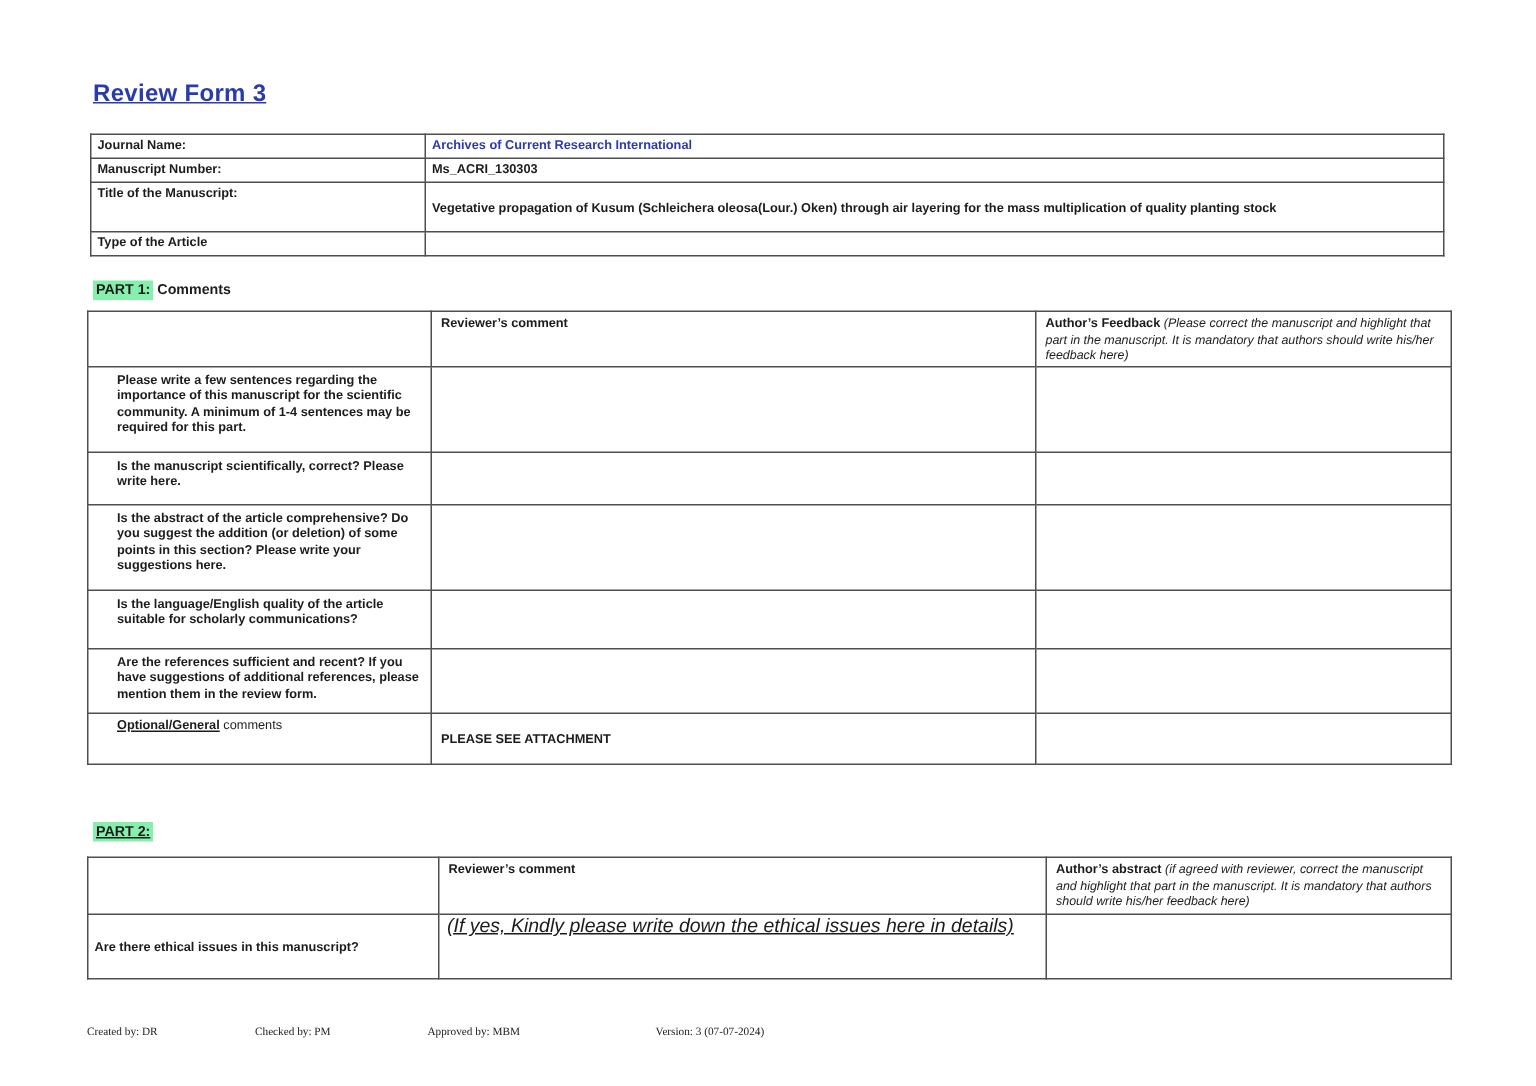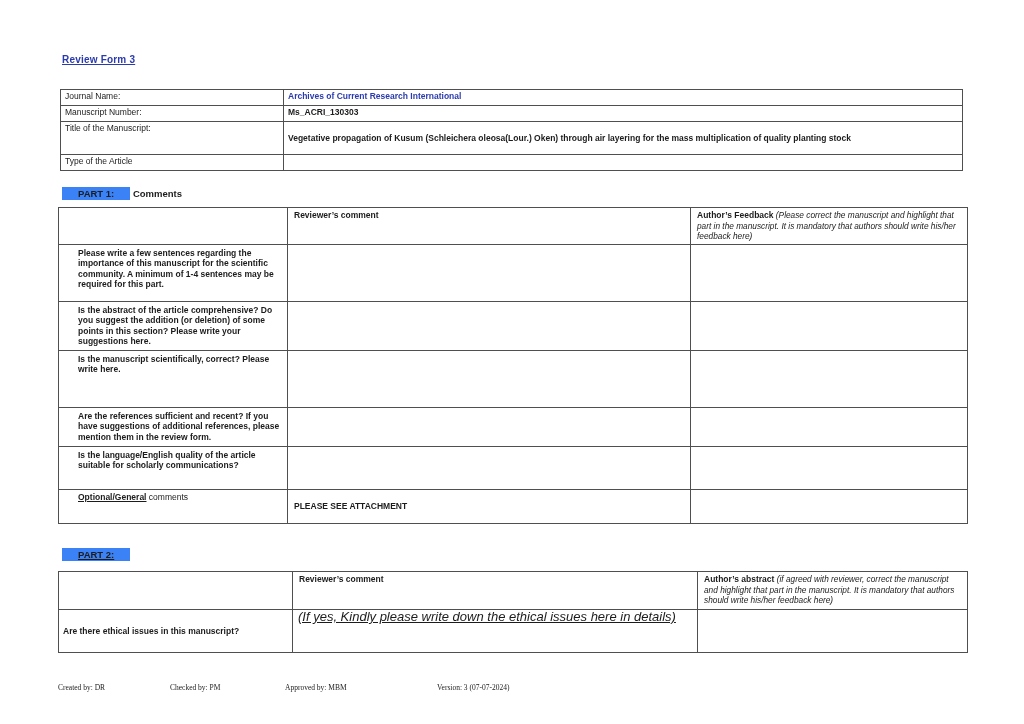--- a/index.html
+++ b/index.html
@@ -2,43 +2,43 @@
 <html><head>
 <meta charset="utf-8">
 <style>
   html,body{margin:0;padding:0;}
   body{
     width:1024px;height:724px;position:relative;background:#ffffff;
     font-family:"Liberation Sans", sans-serif;color:#1c1c1c;overflow:hidden;
   }
   .abs{position:absolute;}
   #page-title{
-    left:62px;top:54px;font-size:10px;font-weight:bold;text-decoration:underline;
+    left:62px;top:54px;font-size:16px;font-weight:bold;text-decoration:underline;
     color:#2a3bae;letter-spacing:.2px;
   }
   table{border-collapse:collapse;table-layout:fixed;}
   td{
     border:1px solid #4f4f4f;vertical-align:top;padding:1px 4px;
     font-size:8.5px;line-height:10.5px;overflow:hidden;
   }
   
   #info-table{left:60px;top:89px;}
-  #info-table td.lbl{font-weight:normal;}
+  #info-table td.lbl{font-weight:bold;}
   #info-table td.val{font-weight:bold;}
   #info-table tr:nth-child(1) td{height:13px;}
   #info-table tr:nth-child(2) td{height:13px;}
   #info-table tr:nth-child(3) td{height:30px;margin-left:38px;}
   #info-table tr:nth-child(4) td{height:13px;}
   #info-table td.val-mid{vertical-align:middle;font-weight:bold;}
   .blue{color:#2a3bae;}
   
   .sec-head{font-size:9.5px;font-weight:bold;}
   #part1-heading{left:62px;top:188px;}
   #part2-heading{left:62px;top:549px;}
-  .hl{background:#3b82f6;padding:1px 16px;}
+  .hl{background:#86efac;padding:1px 2px;}
   .u{text-decoration:underline;}
   
   #part1-table{left:58px;top:207px;}
   #part1-table tr:nth-child(1) td{height:31px;}
   #part1-table tr:nth-child(2) td{height:50px;}
   #part1-table tr:nth-child(3) td{height:28px;}
   #part1-table tr:nth-child(4) td{height:50px;}
   #part1-table tr:nth-child(5) td{height:32px;}
   #part1-table tr:nth-child(6) td{height:36px;}
   #part1-table tr:nth-child(7) td{height:29px;}
@@ -110,36 +110,36 @@
     <td></td>
     <td class="colhead">Reviewer’s comment</td>
     <td class="colhead"><span>Author’s Feedback</span><span class="note"> (Please correct the manuscript and highlight that part in the manuscript. It is mandatory that authors should write his/her feedback here)</span></td>
   </tr>
   <tr>
     <td class="q">Please write a few sentences regarding the importance of this manuscript for the scientific community. A minimum of 1-4 sentences may be required for this part.</td>
     <td></td>
     <td></td>
   </tr>
   <tr>
+    <td class="q">Is the manuscript scientifically, correct? Please write here.</td>
+    <td></td>
+    <td></td>
+  </tr>
+  <tr>
     <td class="q">Is the abstract of the article comprehensive? Do you suggest the addition (or deletion) of some points in this section? Please write your suggestions here.</td>
     <td></td>
     <td></td>
   </tr>
   <tr>
-    <td class="q">Is the manuscript scientifically, correct? Please write here.</td>
+    <td class="q">Is the language/English quality of the article suitable for scholarly communications?</td>
     <td></td>
     <td></td>
   </tr>
   <tr>
     <td class="q">Are the references sufficient and recent? If you have suggestions of additional references, please mention them in the review form.</td>
-    <td></td>
-    <td></td>
-  </tr>
-  <tr>
-    <td class="q">Is the language/English quality of the article suitable for scholarly communications?</td>
     <td></td>
     <td></td>
   </tr>
   <tr>
     <td class="optlbl"><span class="u" style="font-weight:bold;">Optional/General</span><span> comments</span></td>
     <td class="attach">PLEASE SEE ATTACHMENT</td>
     <td></td>
   </tr>
 </tbody>
   </table>

